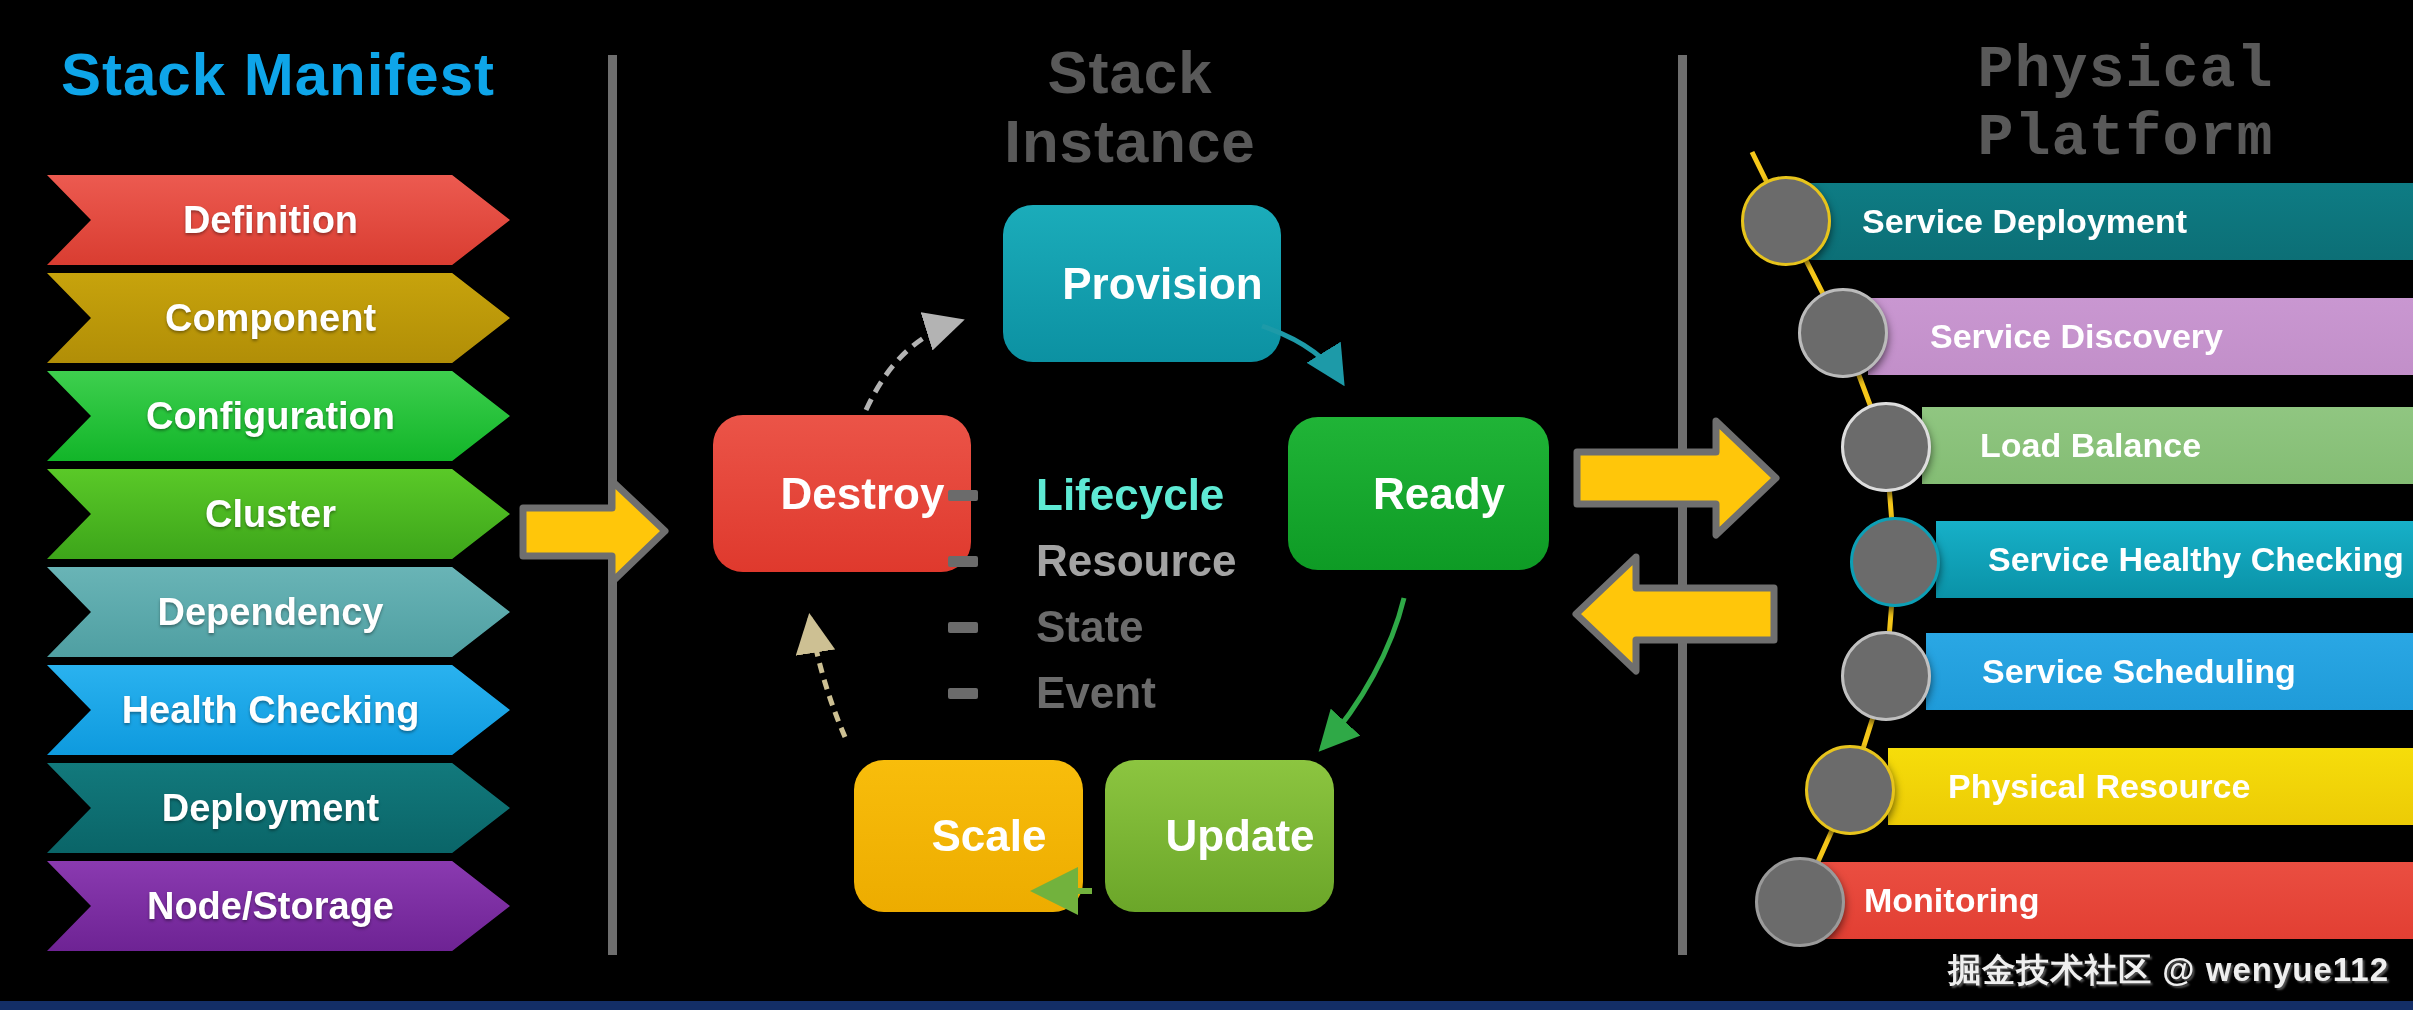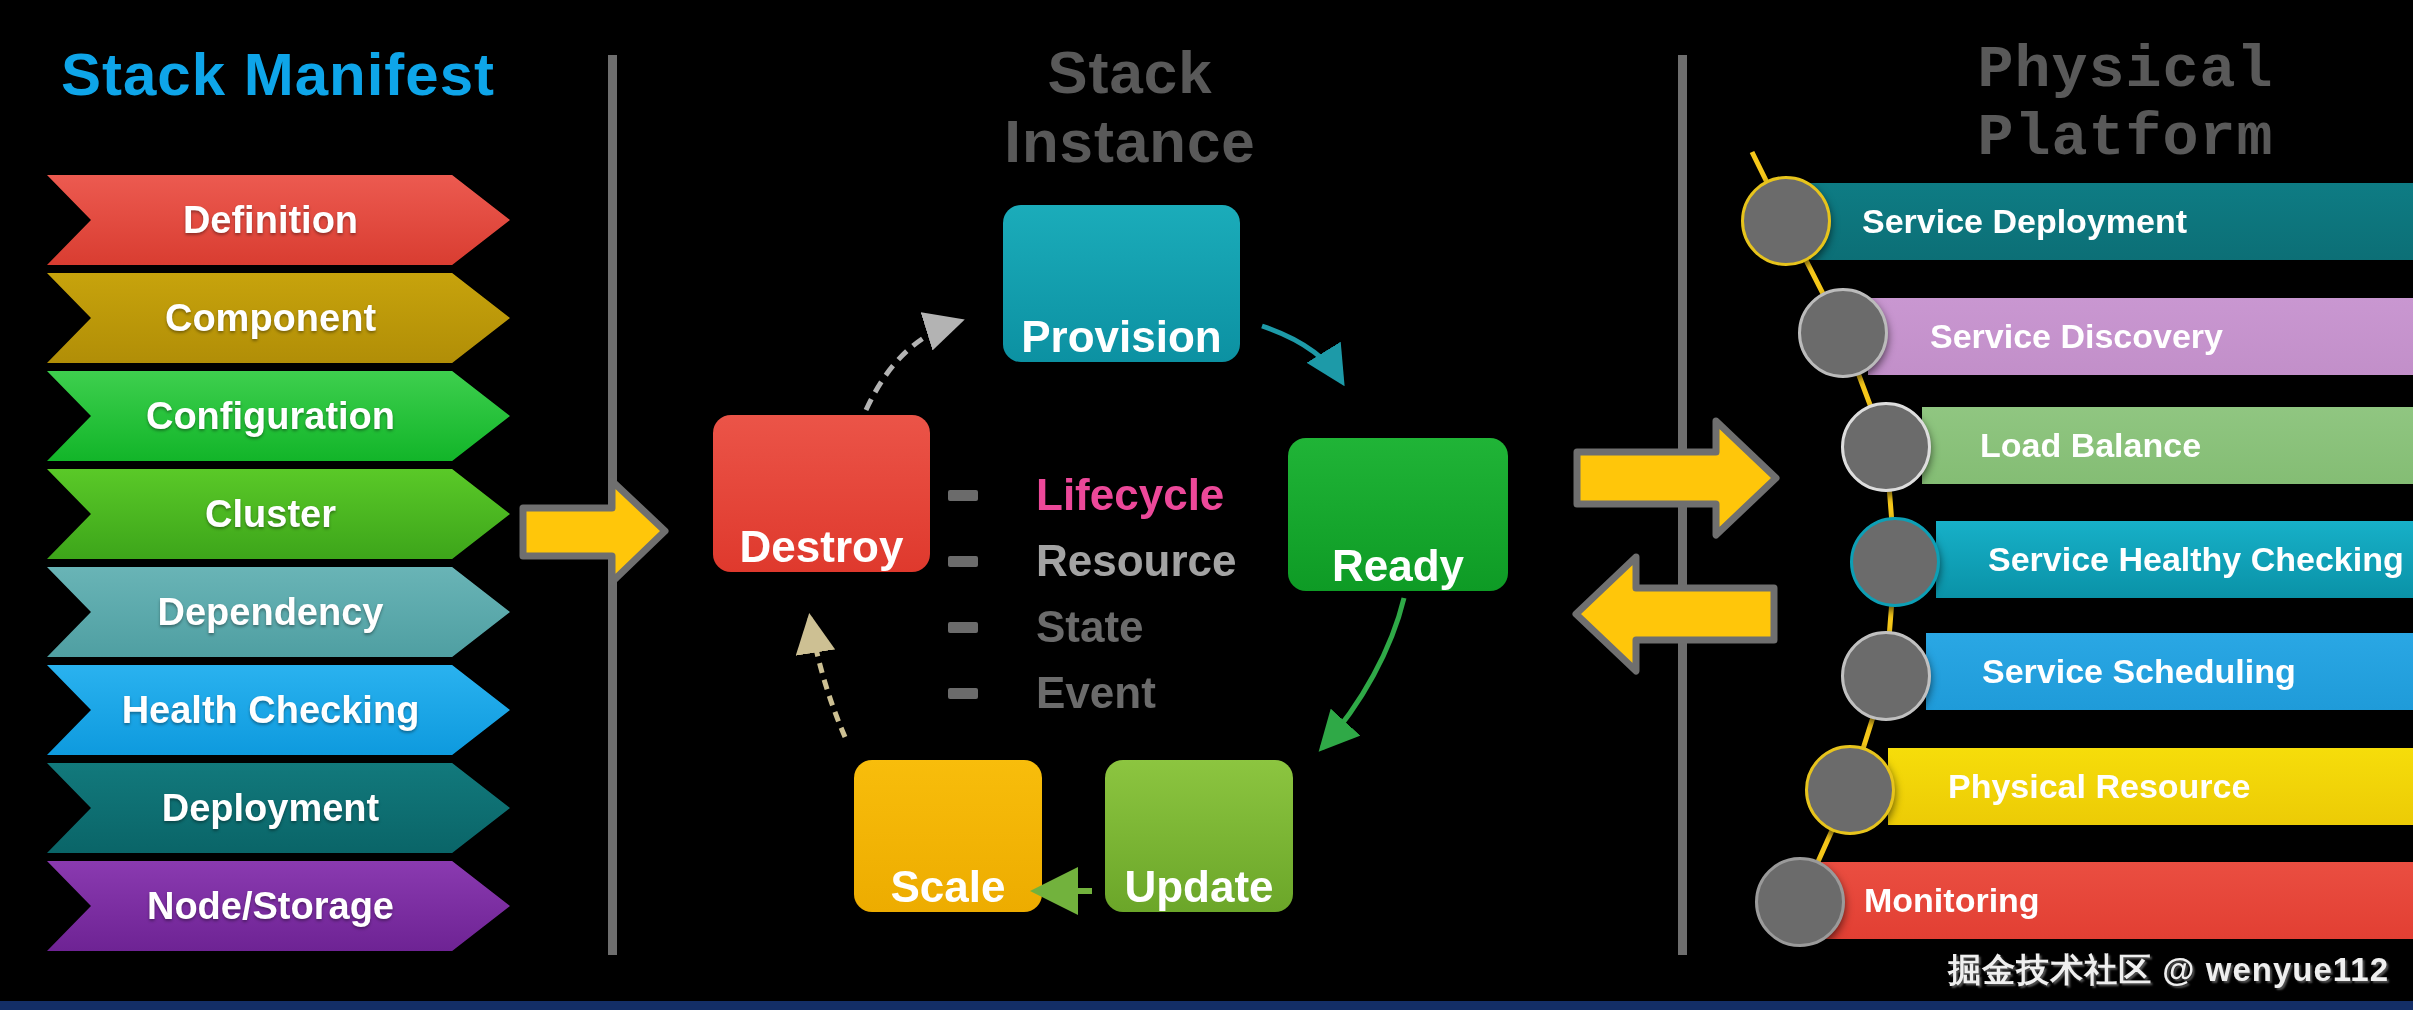--- a/index.html
+++ b/index.html
@@ -17,25 +17,25 @@
   #divider-right{left:1678px;}
 
   
   .banner{position:absolute;left:47px;width:463px;height:90px;
           clip-path:polygon(0 0,87.5% 0,100% 50%,87.5% 100%,0 100%,9.5% 50%);
           display:flex;align-items:center;justify-content:center;
           color:#fff;font-size:38px;font-weight:600;text-shadow:0 2px 3px rgba(0,0,0,.35);}
   .banner .lbl{transform:translateX(-8px);}
 
   
-  .state{position:absolute;border-radius:18px;display:flex;align-items:flex-end;justify-content:center;
-         color:#fff;font-weight:700;font-size:44px;box-shadow:0 6px 14px rgba(0,0,0,.65);}
+  .state{position:absolute;border-radius:30px;display:flex;align-items:center;justify-content:center;
+         color:#fff;font-weight:700;font-size:44px;box-shadow:0 6px 14px rgba(0,0,0,.65);padding-left:41px;}
   #state-provision{left:1003px;top:205px;width:237px;height:157px;}
   #state-destroy{left:713px;top:415px;width:217px;height:157px;}
-  #state-ready{left:1288px;top:438px;width:220px;height:153px;}
+  #state-ready{left:1288px;top:417px;width:220px;height:153px;}
   #state-scale{left:817px;top:760px;width:188px;height:152px;margin-left:37px;}
   #state-update{left:1105px;top:760px;width:188px;height:152px;}
 
   
   .bullets{position:absolute;left:948px;top:462px;filter:blur(0.6px);}
   .bullet-row{display:flex;align-items:center;height:66px;}
   .bullet-dash{width:30px;height:11px;margin-right:58px;border-radius:2px;}
   .bullet-label{font-size:44px;font-weight:700;white-space:nowrap;}
 
   
@@ -101,21 +101,21 @@
   <div class="state" id="state-scale" style="background: linear-gradient(rgb(248, 189, 11), rgb(237, 172, 0));">
     <span>Scale</span>
     </div>
   <div class="state" id="state-update" style="background: linear-gradient(rgb(140, 197, 64), rgb(107, 166, 41));">
     <span>Update</span>
     </div>
 
   <div class="bullets">
     <div class="bullet-row">
       <span class="bullet-dash" style="background: rgb(107, 107, 107);"></span>
-      <span class="bullet-label" style="color: #ec4899;">Lifecycle</span>
+      <span class="bullet-label" style="color: #5eead4;">Lifecycle</span>
       </div>
     <div class="bullet-row">
       <span class="bullet-dash" style="background: rgb(107, 107, 107);"></span>
       <span class="bullet-label" style="color: #a3a3a3;">Resource</span>
       </div>
     <div class="bullet-row">
       <span class="bullet-dash" style="background: rgb(107, 107, 107);"></span>
       <span class="bullet-label" style="color: rgb(107, 107, 107); text-align: right;">State</span>
       </div>
     <div class="bullet-row">

